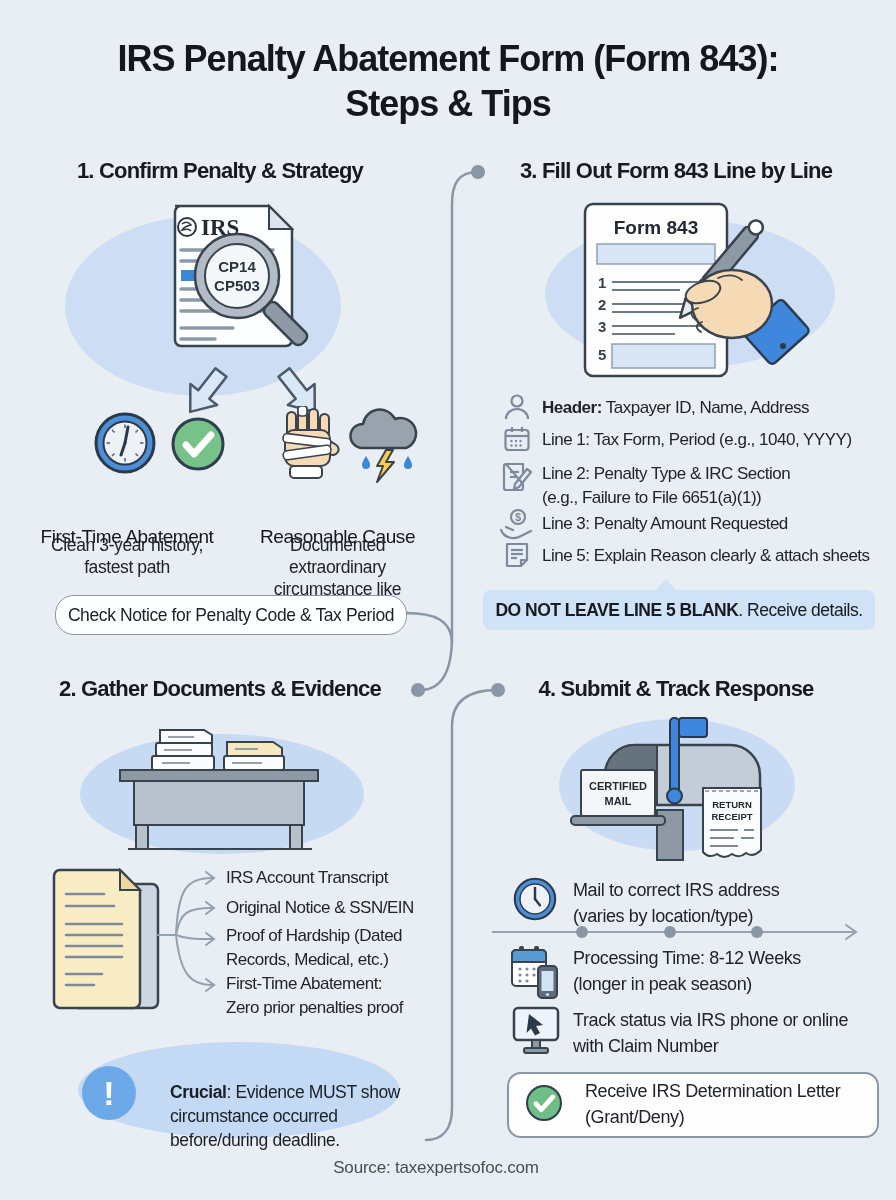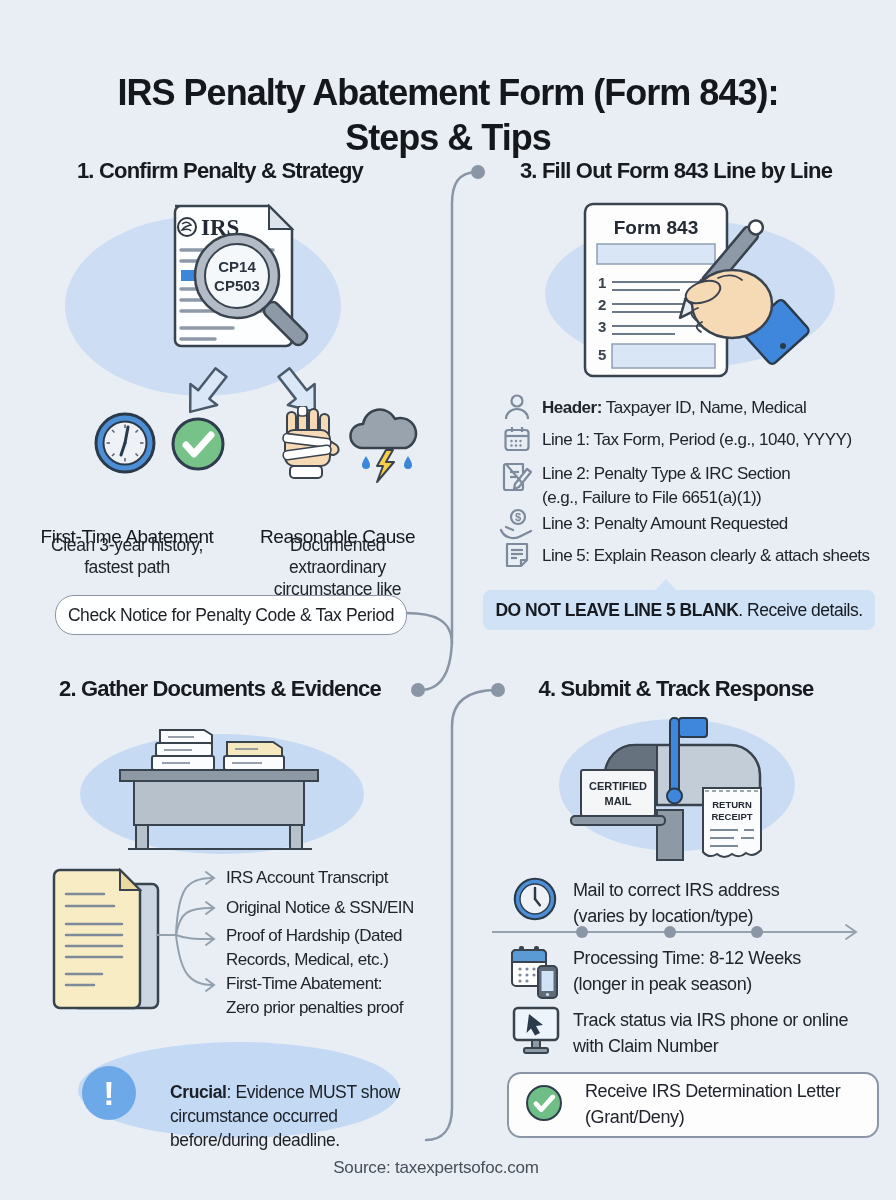--- a/index.html
+++ b/index.html
@@ -1,21 +1,21 @@
 <!DOCTYPE html>
 <html><head>
 <meta charset="utf-8">
 <style>
   html,body{margin:0;padding:0;}
   body{font-family:"Liberation Sans","DejaVu Sans",sans-serif;background:#dfe7ee;}
   #canvas{position:relative;width:896px;height:1200px;background:#e9eef4;overflow:hidden;}
   .abs{position:absolute;}
   .pre{white-space:pre-line;}
   #title{left:0;top:36px;width:896px;text-align:center;font-size:36px;font-weight:bold;
-         letter-spacing:-1px;line-height:1.25;color:#14171c;margin-top:34px;}
+         letter-spacing:-1px;line-height:1.25;color:#14171c;}
   .sec-head{width:440px;text-align:center;font-size:22px;font-weight:bold;letter-spacing:-0.8px;color:#171a1f;}
   .body-txt{font-size:17.5px;letter-spacing:-0.4px;line-height:24px;color:#20242b;}
   .b{font-weight:bold;}
   .opt-title{font-size:19px;font-weight:normal;letter-spacing:-0.4px;text-align:center;color:#14171c;margin-top:47px;}
   .opt-desc{font-size:17.5px;letter-spacing:-0.4px;line-height:22px;text-align:center;color:#20242b;margin-top:29px;}
   #s1-pill{left:55px;top:595px;width:350px;height:38px;background:#feffff;border:1.6px solid #8b95a3;
            border-radius:19px;display:flex;align-items:center;justify-content:center;
            font-size:17.5px;letter-spacing:-0.4px;color:#1c2026;}
   #s3-callout{left:483px;top:590px;width:392px;height:40px;background:#cfe2f6;border-radius:8px;
               display:flex;align-items:center;justify-content:center;font-size:17.5px;letter-spacing:-0.5px;color:#171b21;}
@@ -189,21 +189,21 @@
     </g>
   </svg>
 
   <svg class="abs" style="left:502px;top:392px" width="30" height="30" viewBox="0 0 30 30">
     <g fill="none" stroke="#7d8a9c" stroke-width="2.2">
       <circle cx="15" cy="9" r="5.5"></circle>
         <path d="M4,27 a11,10 0 0 1 22,0"></path>
     </g>
   </svg>
   <div class="abs body-txt" style="left:542px;top:396px;width:345px;font-size:17px;letter-spacing:-0.5px">
-    <span class="b">Header:</span><span> Taxpayer ID, Name, Medical</span>
+    <span class="b">Header:</span><span> Taxpayer ID, Name, Address</span>
   </div>
 
   <svg class="abs" style="left:502px;top:424px" width="30" height="30" viewBox="0 0 30 30">
     <g fill="none" stroke="#7d8a9c" stroke-width="2.2">
       <rect x="3.5" y="6" width="23" height="20" rx="3"></rect>
         <line x1="3.5" y1="12" x2="26.5" y2="12"></line>
       <line x1="10" y1="3" x2="10" y2="8"></line>
         <line x1="20" y1="3" x2="20" y2="8"></line>
     </g>
     <g fill="#7d8a9c">

